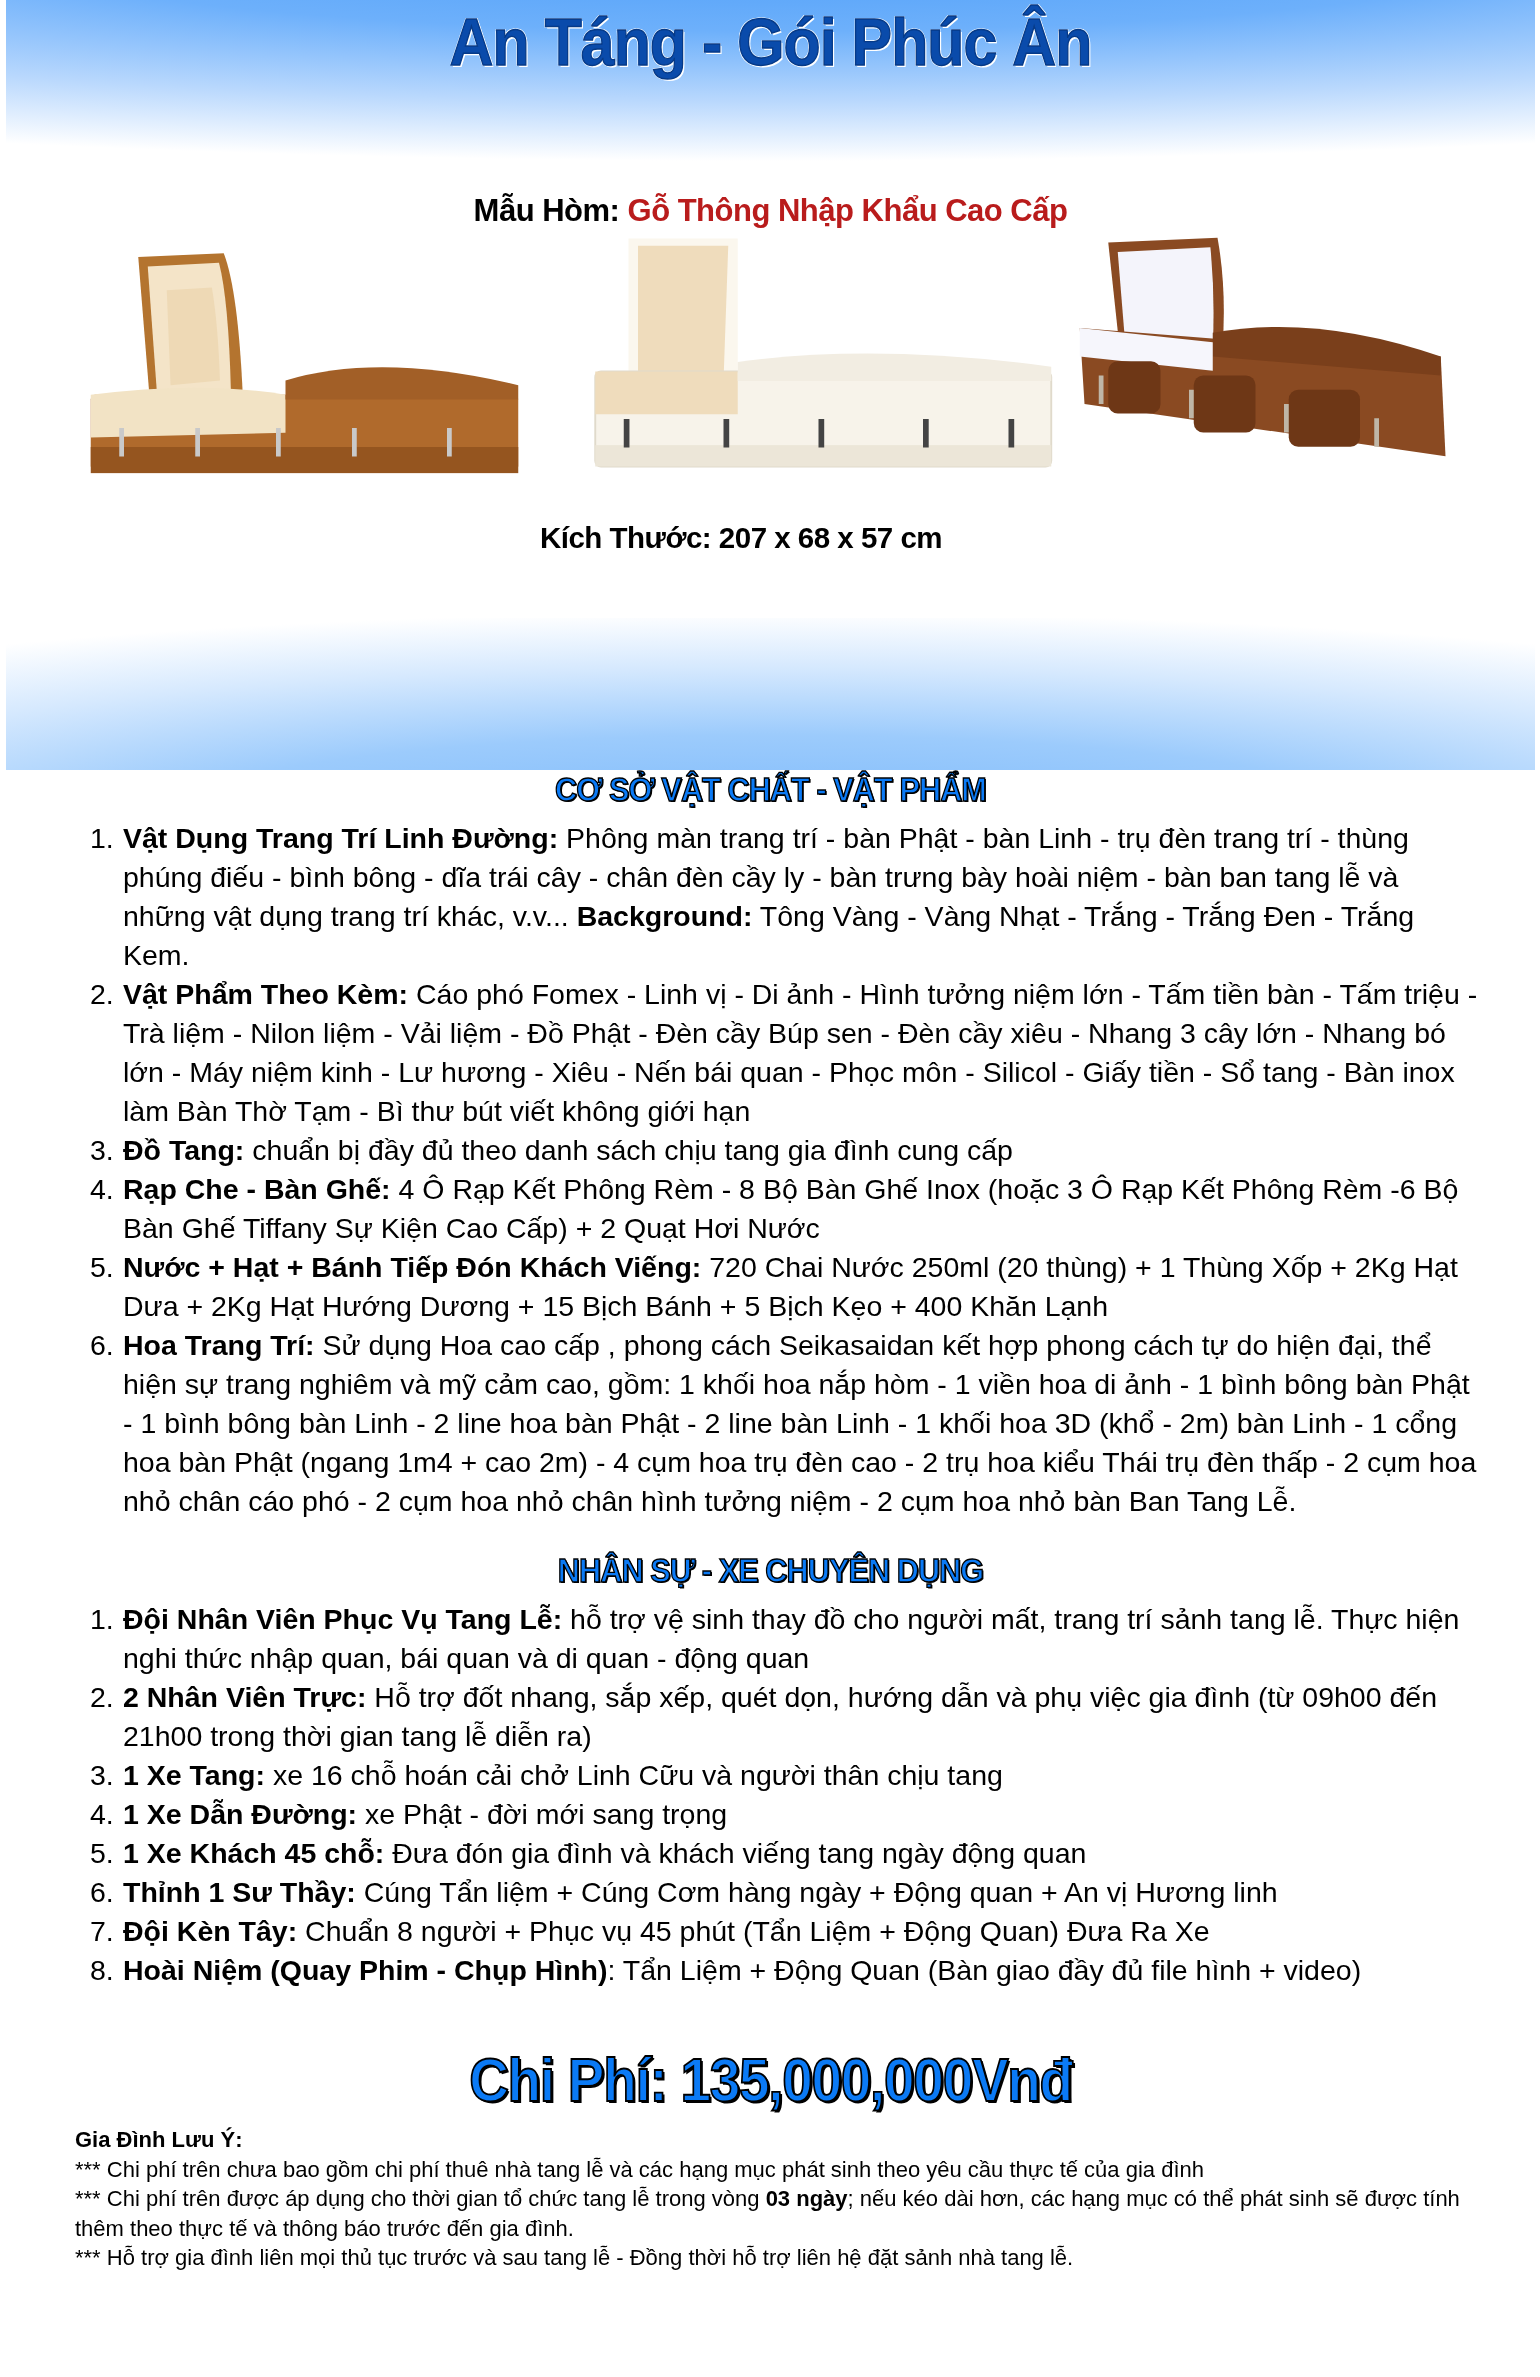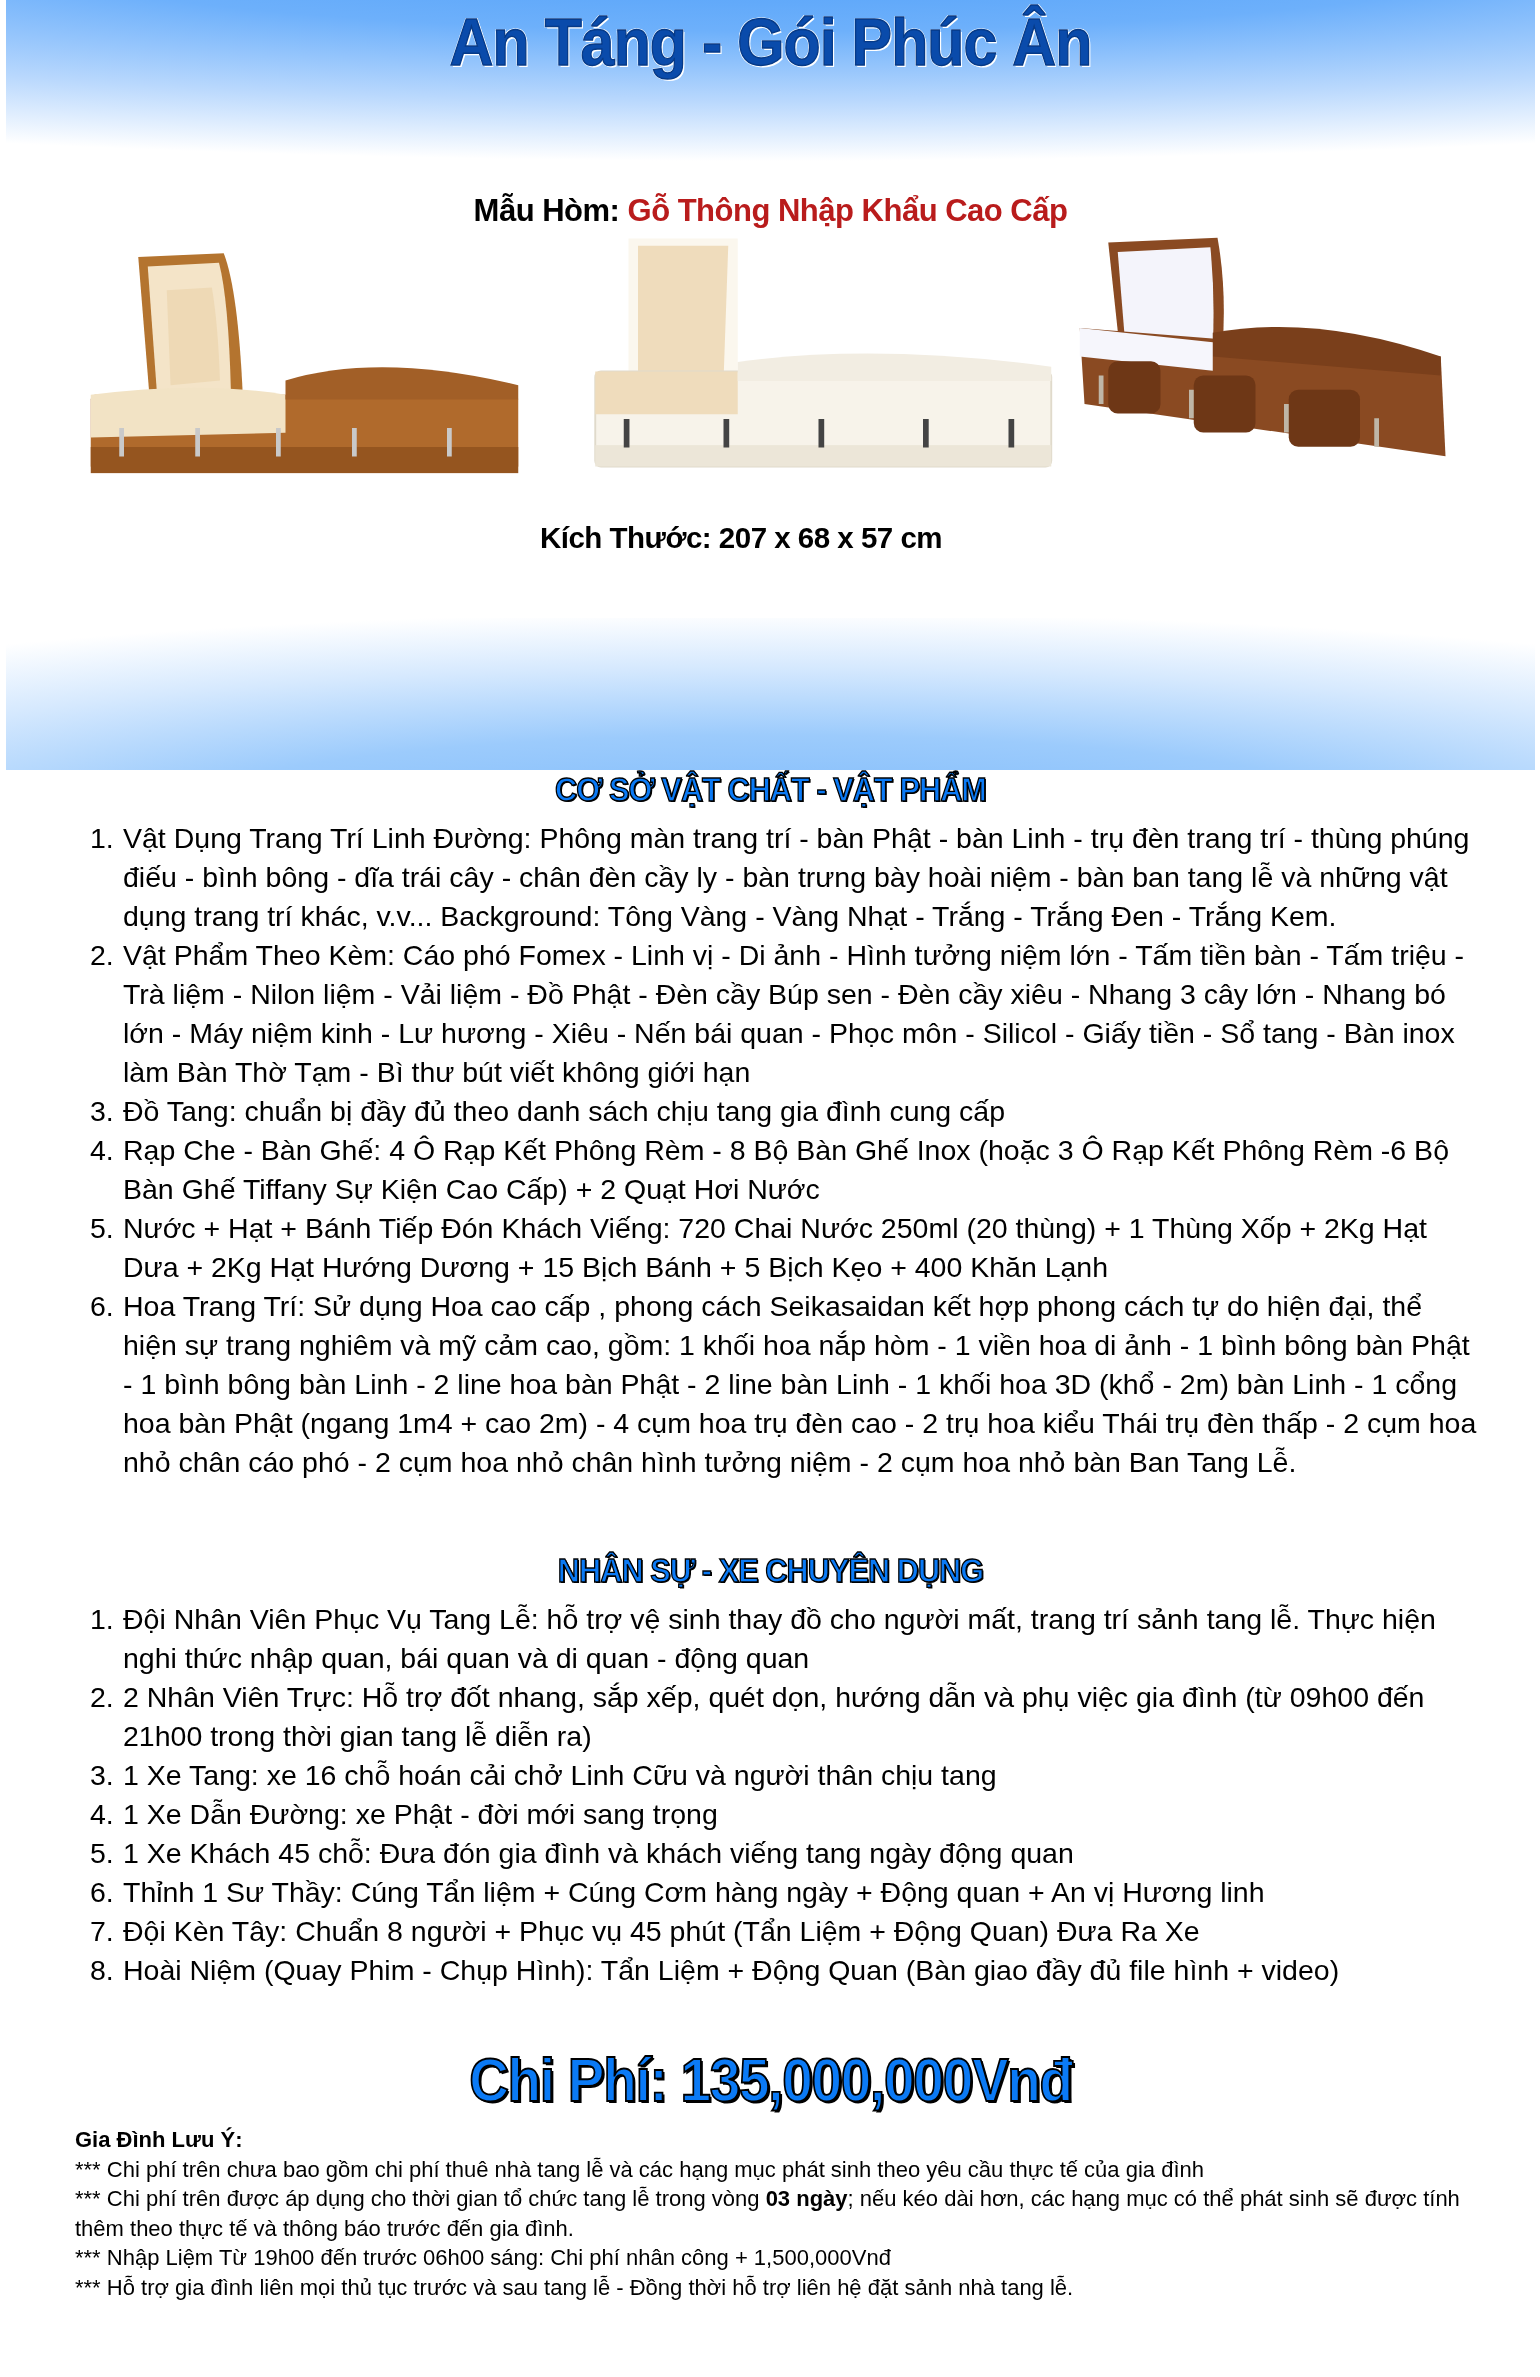--- a/index.html
+++ b/index.html
@@ -43,21 +43,21 @@
     font-weight: 900; font-size: 34px; letter-spacing: -1px;
     color: #0b7af5;
     -webkit-text-stroke: 1.4px #000;
     text-shadow: 1.4px 1.4px 0 #000;
     transform: scaleX(0.9);
   }
 
   .list { position: absolute; left: 90px; width: 1388px; font-size: 28.5px; line-height: 39px; }
   .list .item { position: relative; padding-left: 33px; }
   .list .num { position: absolute; left: 0; top: 0; }
-  .list b { font-weight: 400; }
+  .list b { font-weight: 700; }
 
   .price {
     position: absolute; left: 0; top: 2045px; width: 1541px; text-align: center;
     font-weight: 900; font-size: 61px; letter-spacing: -1.4px;
     color: #0b7af5; -webkit-text-stroke: 1.9px #000; text-shadow: 2.4px 2.4px 0 #000;
     transform: scaleX(0.9);
   }
 
   .notes { position: absolute; left: 75px; top: 2125px; width: 1426px; font-size: 22px; line-height: 29.5px; }
   .notes .head { font-weight: 700; }
@@ -168,16 +168,15 @@
   <div class="item"><span class="num">7.</span><b>Đội Kèn Tây:</b><span> Chuẩn 8 người + Phục vụ 45 phút (Tẩn Liệm + Động Quan) Đưa Ra Xe</span></div>
   <div class="item"><span class="num">8.</span><b>Hoài Niệm (Quay Phim - Chụp Hình)</b><span>: Tẩn Liệm + Động Quan (Bàn giao đầy đủ file hình + video)</span></div>
 </div>
 
 <div class="price">Chi Phí: 135,000,000Vnđ</div>
 
 <div class="notes">
   <div class="head">Gia Đình Lưu Ý:</div>
   <div>*** Chi phí trên chưa bao gồm chi phí thuê nhà tang lễ và các hạng mục phát sinh theo yêu cầu thực tế của gia đình</div>
   <div><span>*** Chi phí trên được áp dụng cho thời gian tổ chức tang lễ trong vòng </span><b>03 ngày</b><span>; nếu kéo dài hơn, các hạng mục có thể phát sinh sẽ được tính thêm theo thực tế và thông báo trước đến gia đình.</span></div>
-  <div>*** Nhập Liệm Từ 19h00 đến trước 06h00 sáng: Chi phí nhân công + 1,500,000Vnđ</div>
   <div>*** Hỗ trợ gia đình liên mọi thủ tục trước và sau tang lễ - Đồng thời hỗ trợ liên hệ đặt sảnh nhà tang lễ.</div>
 </div>
 
 
 </body></html>

